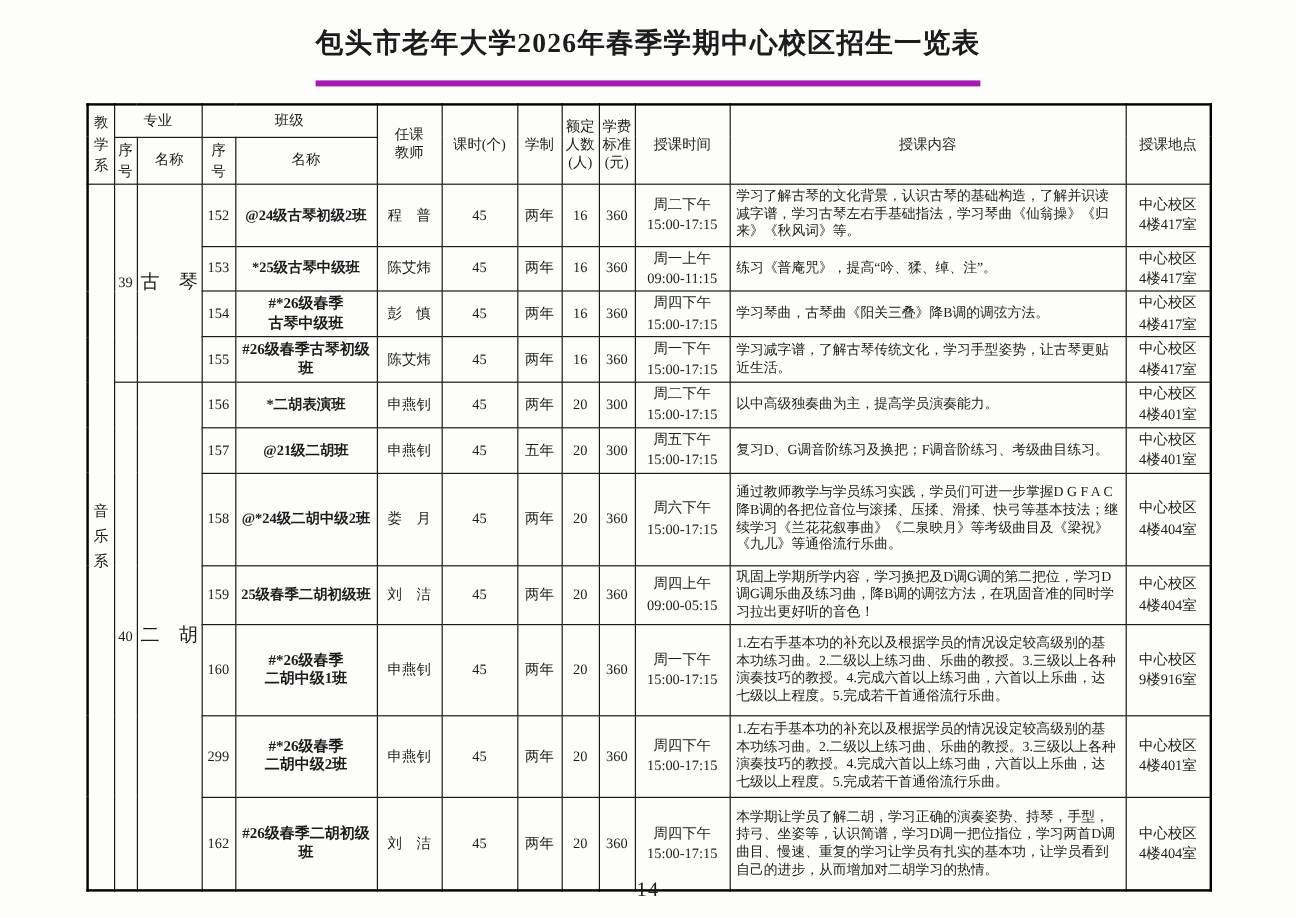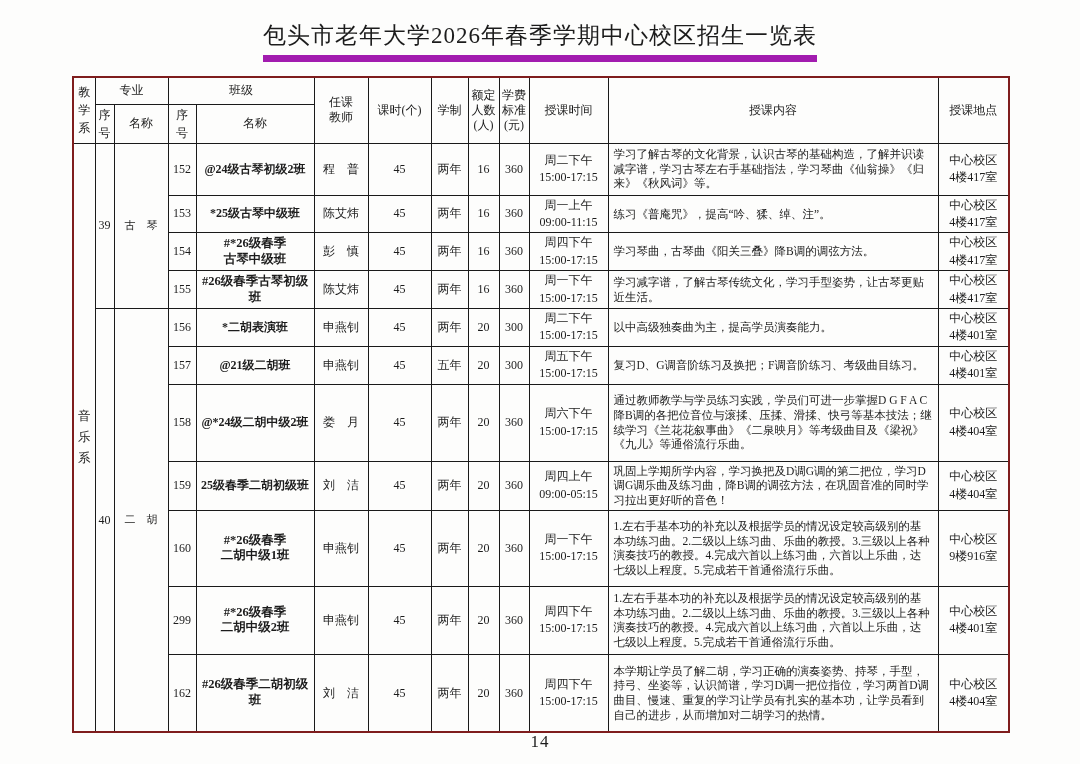--- a/index.html
+++ b/index.html
@@ -9,31 +9,31 @@
     font-family: "Liberation Serif", "DejaVu Serif", serif;
     color: #1c1c1c;
     overflow: hidden;
   }
   .page { width: 1080px; height: 764px; padding: 20px 72px 0 72px; position: relative; }
 
   .title-wrap { text-align: center; margin-bottom: 14px; }
   .doc-title {
     display: inline-block;
     font-size: 23px;
-    font-weight: normal;
+    font-weight: bold;
     letter-spacing: 1px;
-    padding-bottom: 4px;
-    border-bottom: 7px solid #a21caf;
+    padding-bottom: 16px;
+    border-bottom: 5px solid #a21caf;
   }
 
   table.enroll {
     width: 936px;
     table-layout: fixed;
     border-collapse: collapse;
-    border: 2px solid #7f1d1d;
+    border: 2px solid #000000;
   }
   th, td {
     border: 1px solid #1a1a1a;
     text-align: center;
     vertical-align: middle;
     font-weight: normal;
     font-size: 12px;
     line-height: 1.25;
     padding: 1px 2px;
     white-space: pre-line;
@@ -48,21 +48,21 @@
     width: 14px;
     line-height: 1.5;
     word-break: break-all;
     white-space: normal;
     letter-spacing: 0;
   }
   td.dept-cell .stack { line-height: 1.7; font-size: 12.5px; }
 
   td.class-name-cell { font-size: 12px; padding: 1px 3px; font-weight: bold; }
   td.class-name-cell.bold { font-weight: bold; font-size: 12.5px; }
-  td.major-name-cell { font-size: 11px; }
+  td.major-name-cell { font-size: 16px; }
   td.content-cell {
     text-align: left;
     font-size: 11.5px;
     line-height: 1.28;
     padding: 2px 5px;
     white-space: normal;
     margin-top: 24px;
   }
   td.time-cell, td.location-cell { font-size: 12px; line-height: 1.45; }
 

